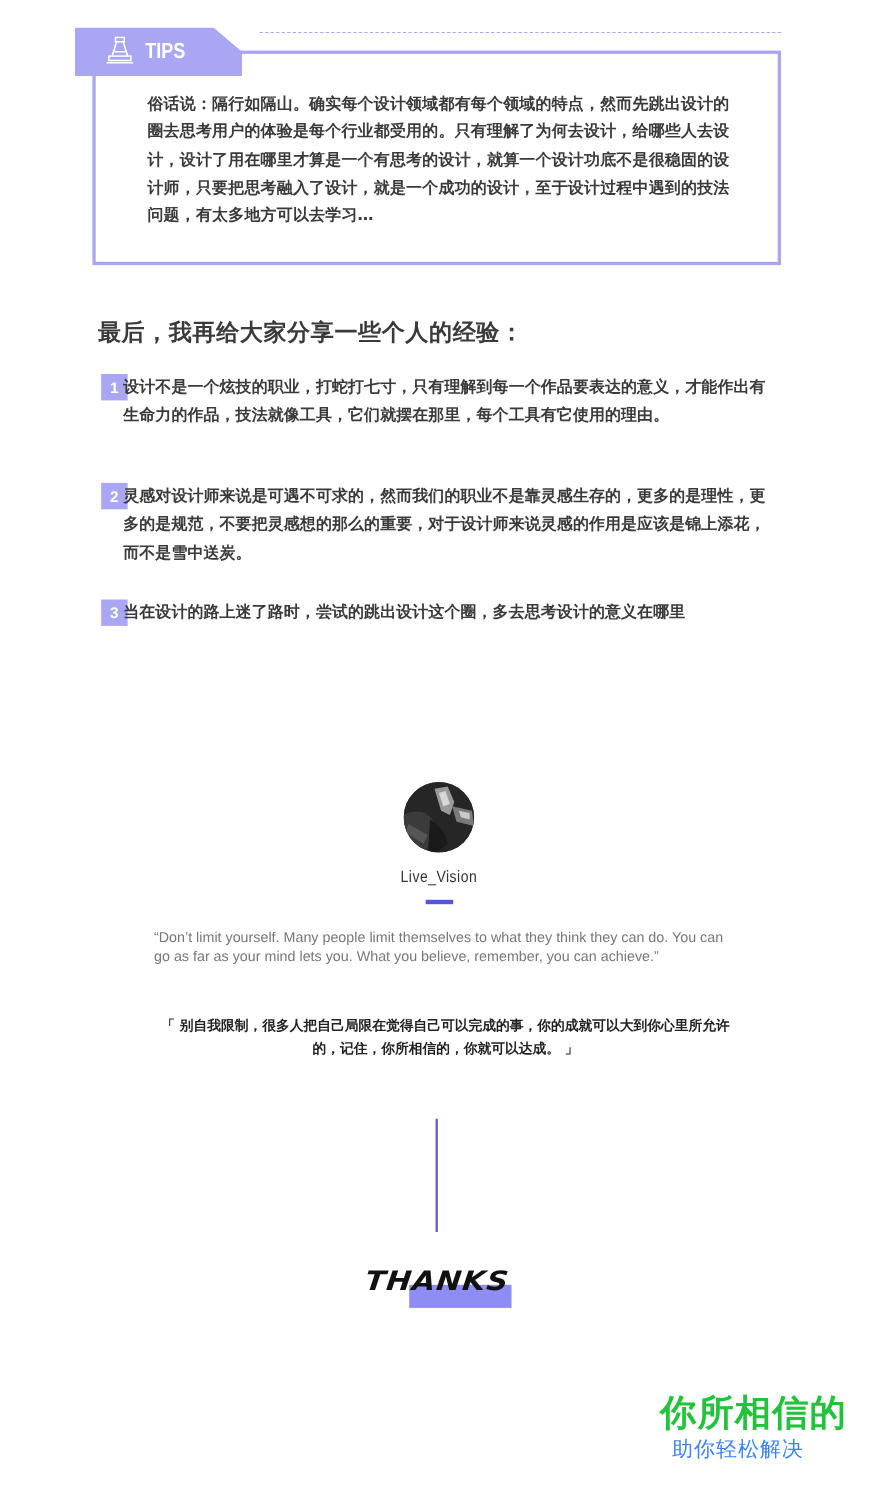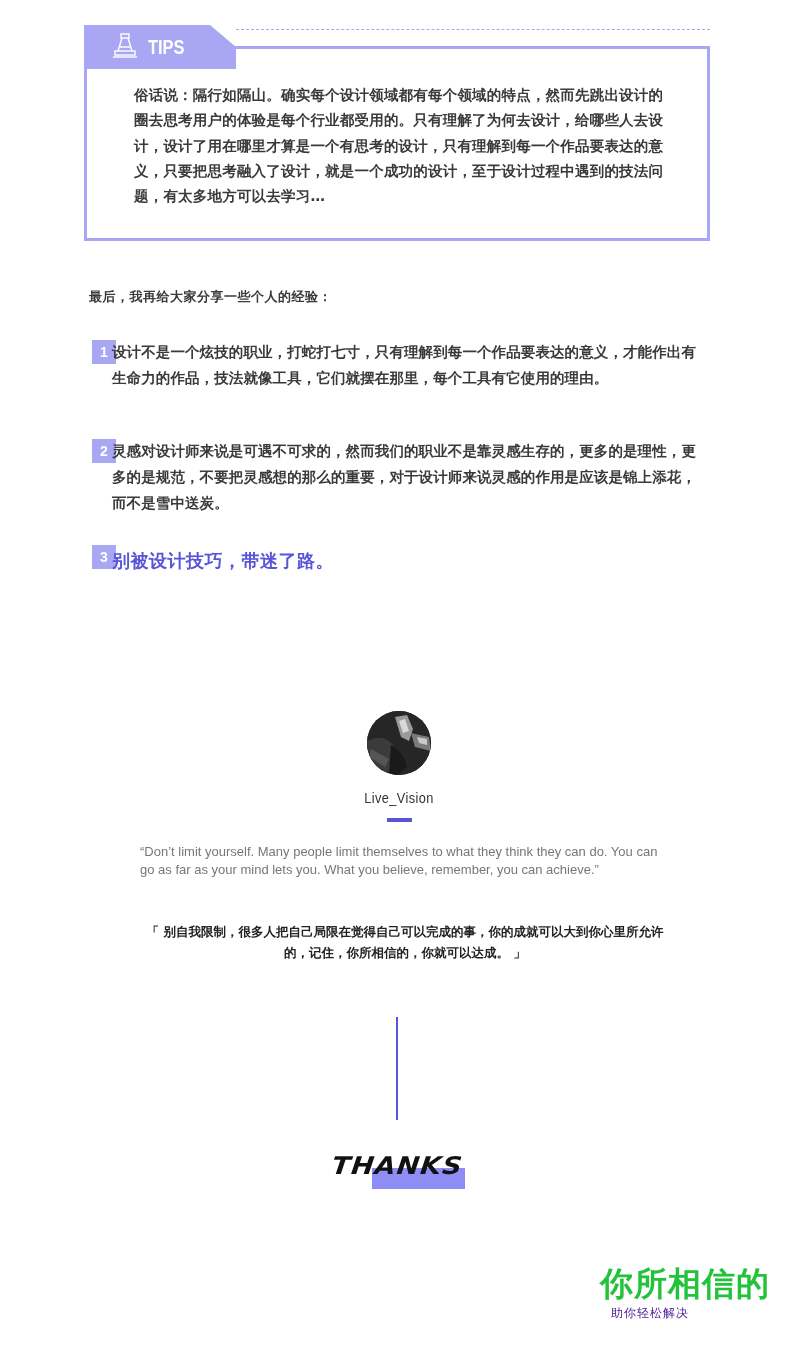--- a/index.html
+++ b/index.html
@@ -1,49 +1,49 @@
 <!DOCTYPE html>
 <html><head>
 <meta charset="utf-8">
 <style>
   * { box-sizing: border-box; margin: 0; padding: 0; }
   html, body { width: 800px; height: 1364px; background: #ffffff; overflow: hidden; }
   body { position: relative; font-family: "DejaVu Sans", "Liberation Sans", sans-serif; color: #333333; }
 
   
   .tips-dash { position: absolute; left: 236px; top: 29px; width: 474px; height: 0; border-top: 1.5px dashed #a9a6f4; }
-  .tips-tab { position: absolute; left: 84px; top: 25px; width: 152px; height: 28px; }
+  .tips-tab { position: absolute; left: 68px; top: 25px; width: 152px; height: 28px; }
   .tips-tab svg { position: absolute; left: 0; top: 0; }
   .tips-tab-label { position: absolute; left: 64px; top: 11px; font-family: "Liberation Sans", sans-serif; font-weight: bold; font-size: 20px; color: #ffffff; letter-spacing: 0px; transform: scaleX(0.82); transform-origin: left center; }
   .tips-tab-icon { position: absolute; left: 28px; top: 8px; }
   .tips-box { position: absolute; left: 84px; top: 46px; width: 626px; height: 195px; border: 3px solid #a9a6f4; border-top-width: 3px; }
   .tips-text { position: absolute; left: 134px; top: 83px; width: 540px; font-size: 14.5px; line-height: 25.3px; color: #3a3a3a; font-weight: bold; letter-spacing: 0.2px; }
 
-  .section-title { position: absolute; left: 89px; top: 288px; font-size: 13px; font-weight: bold; color: #3a3a3a; letter-spacing: 0.5px; }
+  .section-title { position: absolute; left: 89px; top: 288px; font-size: 21px; font-weight: bold; color: #3a3a3a; letter-spacing: 0.5px; }
 
   .item { position: absolute; left: 92px; width: 620px; }
   .item-badge { position: absolute; left: 0; top: 0; width: 24px; height: 24px; background: #a9a6f4; color: #ffffff; font-family: "Liberation Sans", sans-serif; font-weight: bold; font-size: 14px; text-align: center; line-height: 24px; }
   .item-text { position: absolute; left: 20px; top: -1px; width: 590px; font-size: 14.5px; line-height: 26px; color: #3a3a3a; font-weight: bold; letter-spacing: 0.1px; }
   .item-highlight { display: block; margin-top: 4px; font-size: 18px; font-weight: bold; color: #5955d8; letter-spacing: 0.5px; }
 
   .avatar { position: absolute; left: 367px; top: 711px; width: 64px; height: 64px; border-radius: 50%; overflow: hidden; background: #2a2a2a; }
   .author-name { position: absolute; left: 300px; top: 789px; width: 198px; text-align: center; font-family: "Liberation Sans", sans-serif; font-size: 15px; color: #333333; letter-spacing: 0.5px; transform: scaleX(0.85); }
   .author-bar { position: absolute; left: 387px; top: 818px; width: 25px; height: 4px; background: #5955d8; }
 
   .quote-en { position: absolute; left: 140px; top: 843px; width: 530px; text-align: left; font-family: "Liberation Sans", sans-serif; font-size: 13px; line-height: 18px; color: #777777; }
   .quote-cn { position: absolute; left: 140px; top: 921px; width: 530px; text-align: center; font-size: 12.5px; line-height: 21px; color: #222222; font-weight: bold; }
 
   .v-line { position: absolute; left: 396px; top: 1017px; width: 2px; height: 103px; background: #5955d8; }
 
   .thanks { position: absolute; left: 330px; top: 1148px; width: 140px; height: 44px; }
   .thanks-hl { position: absolute; left: 42px; top: 20px; width: 93px; height: 21px; background: #8e8cf5; }
   .thanks-text { position: absolute; left: 2px; top: 2px; font-family: "DejaVu Sans", sans-serif; font-weight: bold; font-size: 27px; color: #111111; letter-spacing: 1px; font-style: italic; transform: scaleY(0.9) skewX(-6deg); }
 
   .watermark-main { position: absolute; left: 600px; top: 1262px; font-size: 33px; font-weight: bold; color: #22c33a; letter-spacing: 1px; }
-  .watermark-sub { position: absolute; left: 611px; top: 1305px; font-size: 12px; color: #4c1d95; letter-spacing: 1px; }
+  .watermark-sub { position: absolute; left: 611px; top: 1305px; font-size: 19px; color: #3b82f6; letter-spacing: 1px; }
 </style>
 </head>
 <body>
 
 <div class="tips-dash"></div>
 <div class="tips-box"></div>
 <div class="tips-tab">
   <svg width="152" height="44" viewBox="0 0 152 44">
     <polygon points="0,0 126,0 152,22 152,44 0,44" fill="#a9a6f4"></polygon>
   </svg>
@@ -53,36 +53,36 @@
         <rect x="9" y="1" width="8" height="4"></rect>
         <path d="M10 5 L6 18 M16 5 L20 18"></path>
         <rect x="3" y="18" width="20" height="4"></rect>
         <path d="M1 24 H25"></path>
         <path d="M8 14 H18"></path>
       </g>
     </svg>
   </span>
   <span class="tips-tab-label">TIPS</span>
 </div>
-<p class="tips-text">俗话说：隔行如隔山。确实每个设计领域都有每个领域的特点，然而先跳出设计的圈去思考用户的体验是每个行业都受用的。只有理解了为何去设计，给哪些人去设计，设计了用在哪里才算是一个有思考的设计，只有理解到每一个作品要表达的意义，只要把思考融入了设计，就是一个成功的设计，至于设计过程中遇到的技法问题，有太多地方可以去学习…</p>
+<p class="tips-text">俗话说：隔行如隔山。确实每个设计领域都有每个领域的特点，然而先跳出设计的圈去思考用户的体验是每个行业都受用的。只有理解了为何去设计，给哪些人去设计，设计了用在哪里才算是一个有思考的设计，就算一个设计功底不是很稳固的设计师，只要把思考融入了设计，就是一个成功的设计，至于设计过程中遇到的技法问题，有太多地方可以去学习…</p>
 
 <h2 class="section-title">最后，我再给大家分享一些个人的经验：</h2>
 
 <div class="item" style="top:340px;">
   <span class="item-badge">1</span>
   <p class="item-text">设计不是一个炫技的职业，打蛇打七寸，只有理解到每一个作品要表达的意义，才能作出有生命力的作品，技法就像工具，它们就摆在那里，每个工具有它使用的理由。</p>
 </div>
 <div class="item" style="top:439px;">
   <span class="item-badge">2</span>
   <p class="item-text">灵感对设计师来说是可遇不可求的，然而我们的职业不是靠灵感生存的，更多的是理性，更多的是规范，不要把灵感想的那么的重要，对于设计师来说灵感的作用是应该是锦上添花，而不是雪中送炭。</p>
 </div>
 <div class="item" style="top:545px;">
   <span class="item-badge">3</span>
   <div class="item-text">
-    <span class="item-highlight">别被设计技巧，带迷了路。</span>
+    <span>当在设计的路上迷了路时，尝试的跳出设计这个圈，多去思考设计的意义在哪里</span>
   </div>
 </div>
 
 <div class="avatar">
   <svg width="64" height="64" viewBox="0 0 64 64">
     <rect width="64" height="64" fill="#262626"></rect>
     <path d="M0 30 Q20 20 30 40 L20 64 L0 64 Z" fill="#3b3b3b"></path>
     <path d="M28 6 L40 4 L46 18 L42 30 L34 26 Z" fill="#9a9a9a"></path>
     <path d="M32 10 L38 8 L42 20 L36 22 Z" fill="#d8d8d8"></path>
     <path d="M44 22 L62 26 L64 40 L48 36 Z" fill="#7a7a7a"></path>

